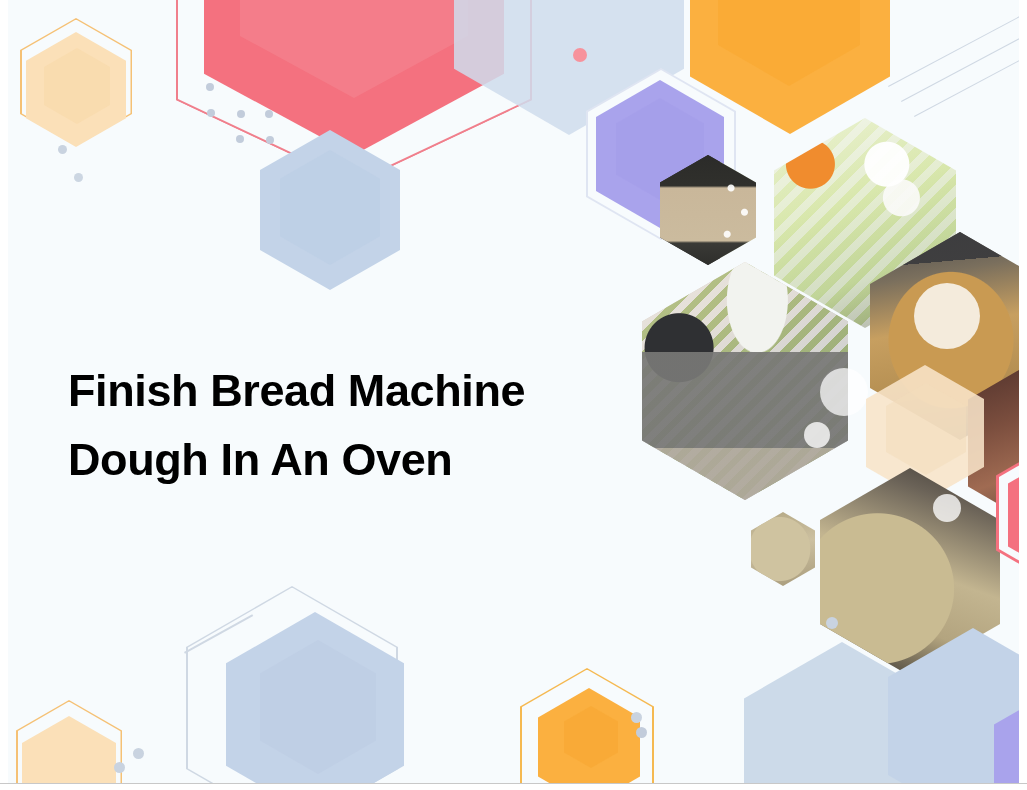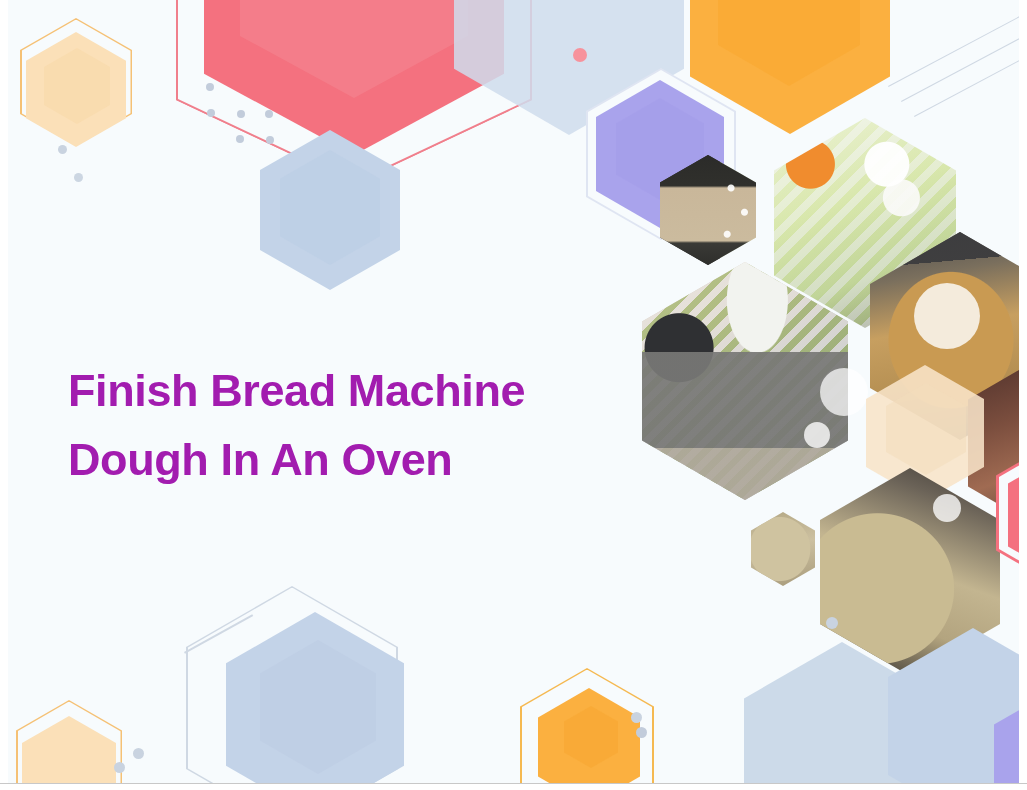--- a/index.html
+++ b/index.html
@@ -48,21 +48,21 @@
   .photohex{
     position:absolute;
     clip-path:polygon(50% 0%,100% 25%,100% 75%,50% 100%,0% 75%,0% 25%);
     background-repeat:no-repeat;
     background-size:cover;
   }
 
   
   #title{
     position:absolute;left:60px;top:326px;width:560px;
-    color:#a21caf;
+    color:#000000;
     font-weight:700;
     font-size:45px;
     line-height:69px;
     letter-spacing:-0.4px;
     font-family:"Liberation Sans", sans-serif;
     white-space:pre-line;
   }
 </style>
 </head>
 <body>

